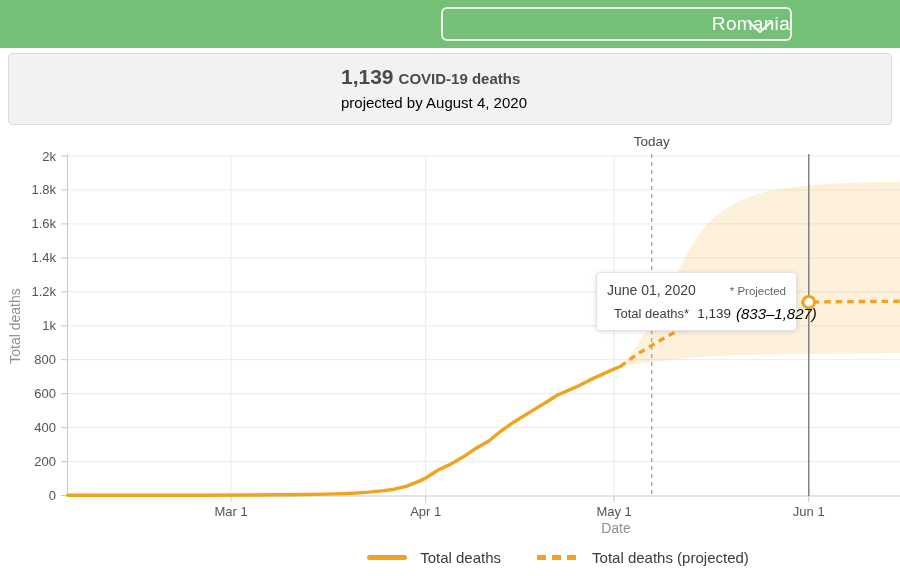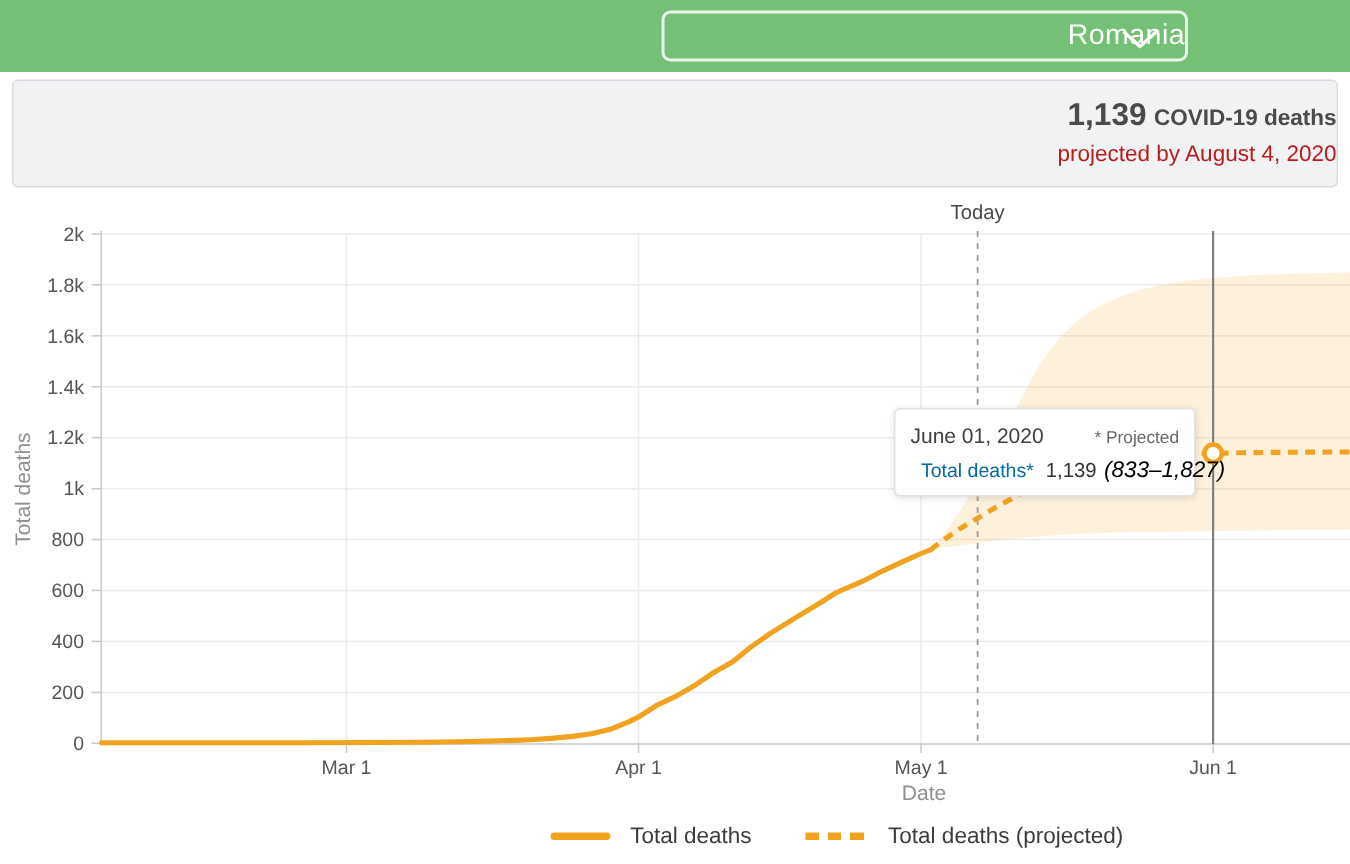--- a/index.html
+++ b/index.html
@@ -14,40 +14,40 @@
     position:absolute;left:441px;top:7px;width:351px;height:34px;box-sizing:border-box;
     border:2px solid rgba(255,255,255,.85);border-radius:6px;
     display:flex;align-items:center;justify-content:flex-end;cursor:pointer;
   }
   .country-select .label{color:#fff;font-size:19px;letter-spacing:.3px;}
   .country-select .chev{position:absolute;right:18px;top:11px;}
   
   .banner{
     margin:5px 8px 0 8px;height:72px;box-sizing:border-box;
     background:#F1F2F4;border:1px solid #D9DADD;border-radius:4px;
-    text-align:right;padding:11px 0 0 332px;
+    text-align:left;padding:11px 0 0 332px;
   }
   .banner .line1{font-size:15px;font-weight:bold;color:#4A4A4A;}
   .banner .line1 .big{font-size:21px;margin-right:5px;}
-  .banner .line2{margin-top:5px;font-size:15px;color:#b91c1c;font-weight:normal;}
+  .banner .line2{margin-top:5px;font-size:15px;color:#000000;font-weight:normal;}
   
   .chart-wrap{position:relative;width:780px;height:446px;margin-top:4px;}
   .chart-wrap svg{display:block;font-family:"Liberation Sans",sans-serif;}
   
   .tooltip{
     position:absolute;left:596px;top:143px;width:201px;box-sizing:border-box;
     background:#fff;border:1px solid #E2E2E2;border-radius:4px;
     box-shadow:0 1px 5px rgba(0,0,0,.13);padding:9px 10px 8px 10px;
   }
   .tt-row1{display:flex;justify-content:space-between;align-items:baseline;}
   .tt-date{font-size:14px;color:#404040;}
   .tt-note{font-size:11.5px;color:#666;}
   .tt-row2{display:flex;align-items:center;margin-top:7px;}
   .tt-swatch{width:4px;height:15px;border-radius:1px;margin-right:7px;background:#F1A320;}
-  .tt-label{font-size:13px;color:#0369a1;margin-right:8px;white-space:nowrap;}
+  .tt-label{font-size:13px;color:#404040;margin-right:8px;white-space:nowrap;}
   .tt-value{font-size:13.5px;color:#333;margin-right:5px;}
   .tt-range{font-size:15px;color:#000000;font-style:italic;white-space:nowrap;}
   
   .legend{
     position:absolute;left:0;right:0;top:417px;height:22px;
     display:flex;justify-content:center;align-items:center;gap:36px;padding-left:336px;
   }
   .legend-item{display:flex;align-items:center;gap:13px;}
   .legend-label{font-size:15px;color:#3C3C3C;white-space:nowrap;}
   .sw-solid{width:40px;height:5px;border-radius:3px;background:#F1A320;}

